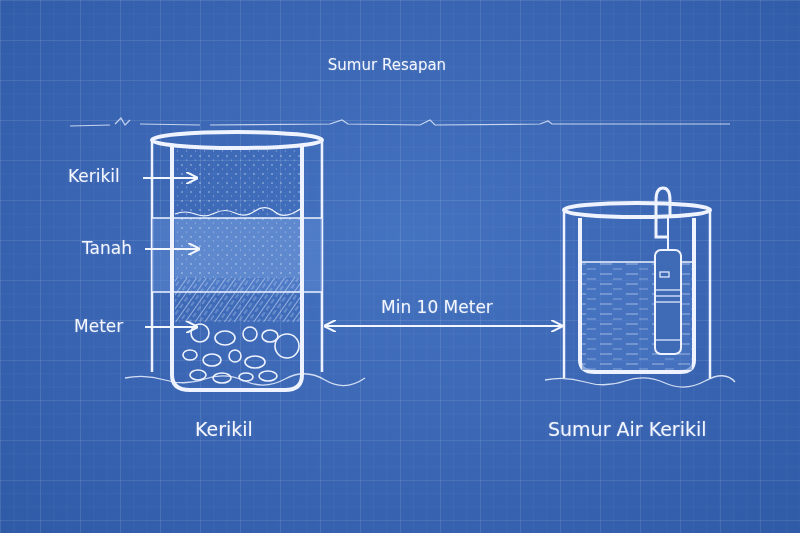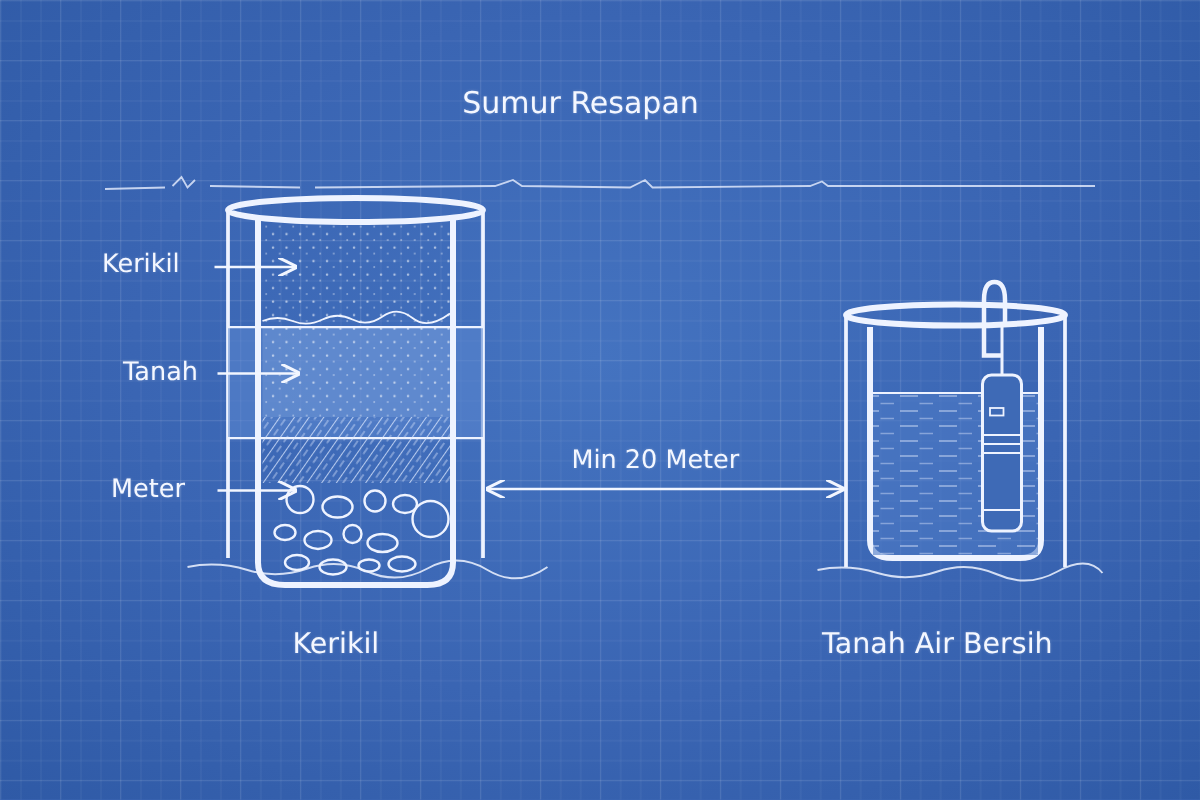--- a/index.html
+++ b/index.html
@@ -13,21 +13,21 @@
         linear-gradient(90deg, rgba(255,255,255,0.035) 1px, transparent 1px),
         radial-gradient(ellipse at 50% 45%, #4473c0 0%, #3a65b3 55%, #2f5aa6 100%);
       background-size: 40px 40px, 40px 40px, 13.33px 13.33px, 13.33px 13.33px, 100% 100%;
       font-family: "DejaVu Sans", "Liberation Sans", sans-serif;
       color: #f2f6ff;
     }
     .txt {
       position: absolute; white-space: nowrap; color: #f4f7ff;
       text-shadow: 0 0 2px rgba(255,255,255,0.25);
     }
-    #title { left: 0; width: 774px; text-align: center; top: 56px; font-size: 20px; }
+    #title { left: 0; width: 774px; text-align: center; top: 56px; font-size: 15px; }
     .label { font-size: 17px; }
     #lbl-kerikil { left: 68px; top: 166px; }
     #lbl-pasir { left: 82px; top: 238px; }
     #lbl-tanah { left: 74px; top: 316px; }
     #distance { left: 381px; top: 297px; font-size: 17px; }
     #cap-left { left: 195px; top: 418px; font-size: 19px; }
     #cap-right { left: 548px; top: 418px; font-size: 19px; }
     svg.diagram { position: absolute; left: 0; top: 0; }
   </style>
 </head>
@@ -124,15 +124,15 @@
       <line x1="656" y1="340" x2="680" y2="340" stroke="#eef3ff" stroke-width="1.2"></line>
     </g>
     <path d="M545,380 q20,-4 40,2 t40,-1 t40,2 t40,-2 t30,1" stroke="#eef3ff" stroke-width="1.3" fill="none" stroke-opacity="0.85"></path>
   </g>
 </svg>
 
 <div id="title" class="txt">Sumur Resapan</div>
 <div id="lbl-kerikil" class="txt label">Kerikil</div>
 <div id="lbl-pasir" class="txt label">Tanah</div>
 <div id="lbl-tanah" class="txt label">Meter</div>
-<div id="distance" class="txt">Min 20 Meter</div>
+<div id="distance" class="txt">Min 10 Meter</div>
 <div id="cap-left" class="txt">Kerikil</div>
-<div id="cap-right" class="txt">Tanah Air Bersih</div>
+<div id="cap-right" class="txt">Sumur Air Kerikil</div>
 
 </body></html>

